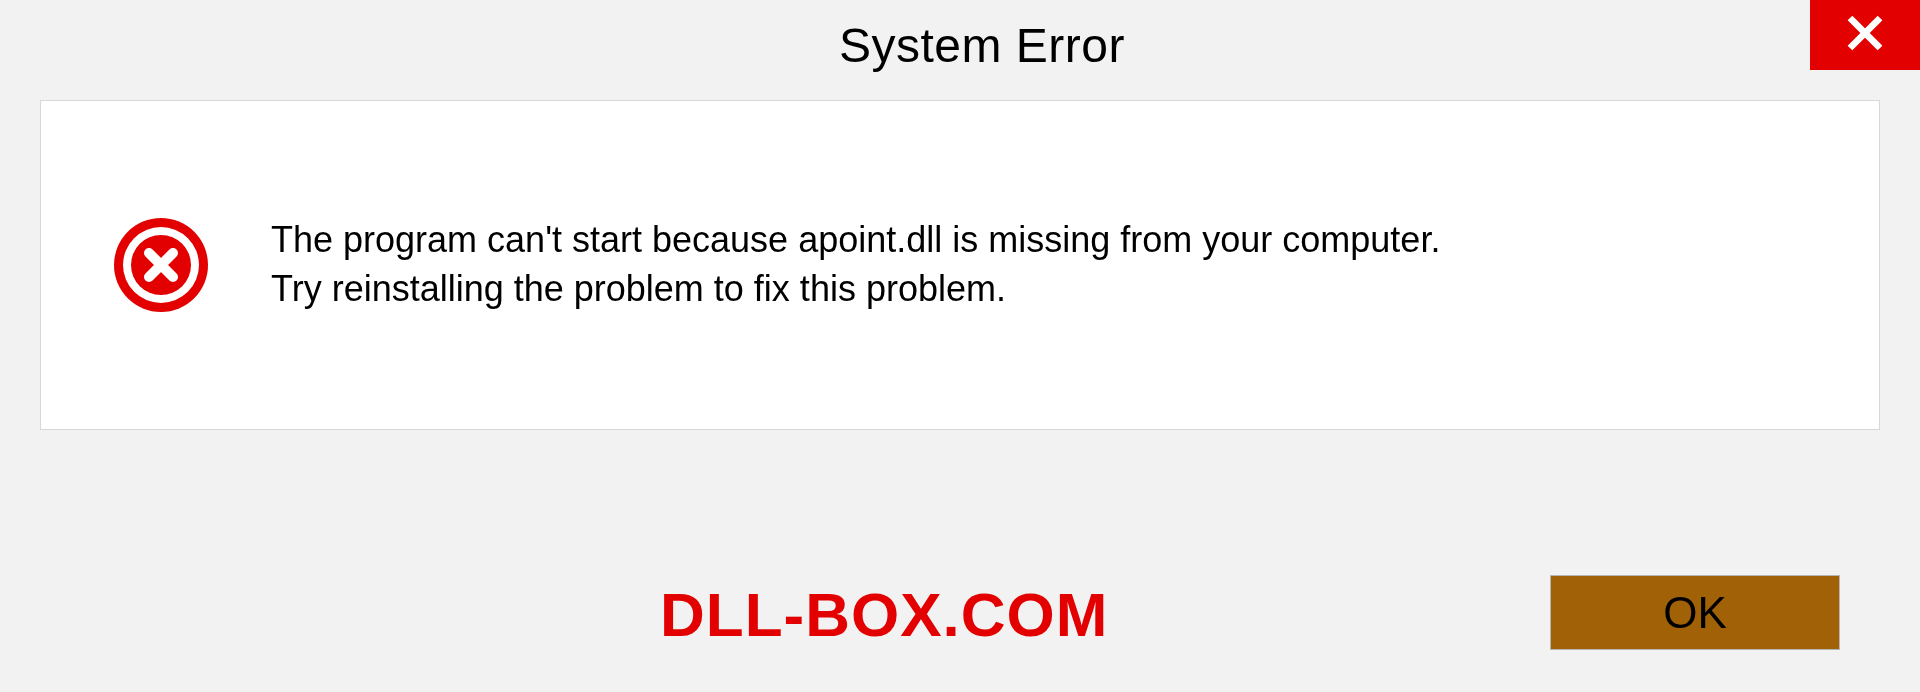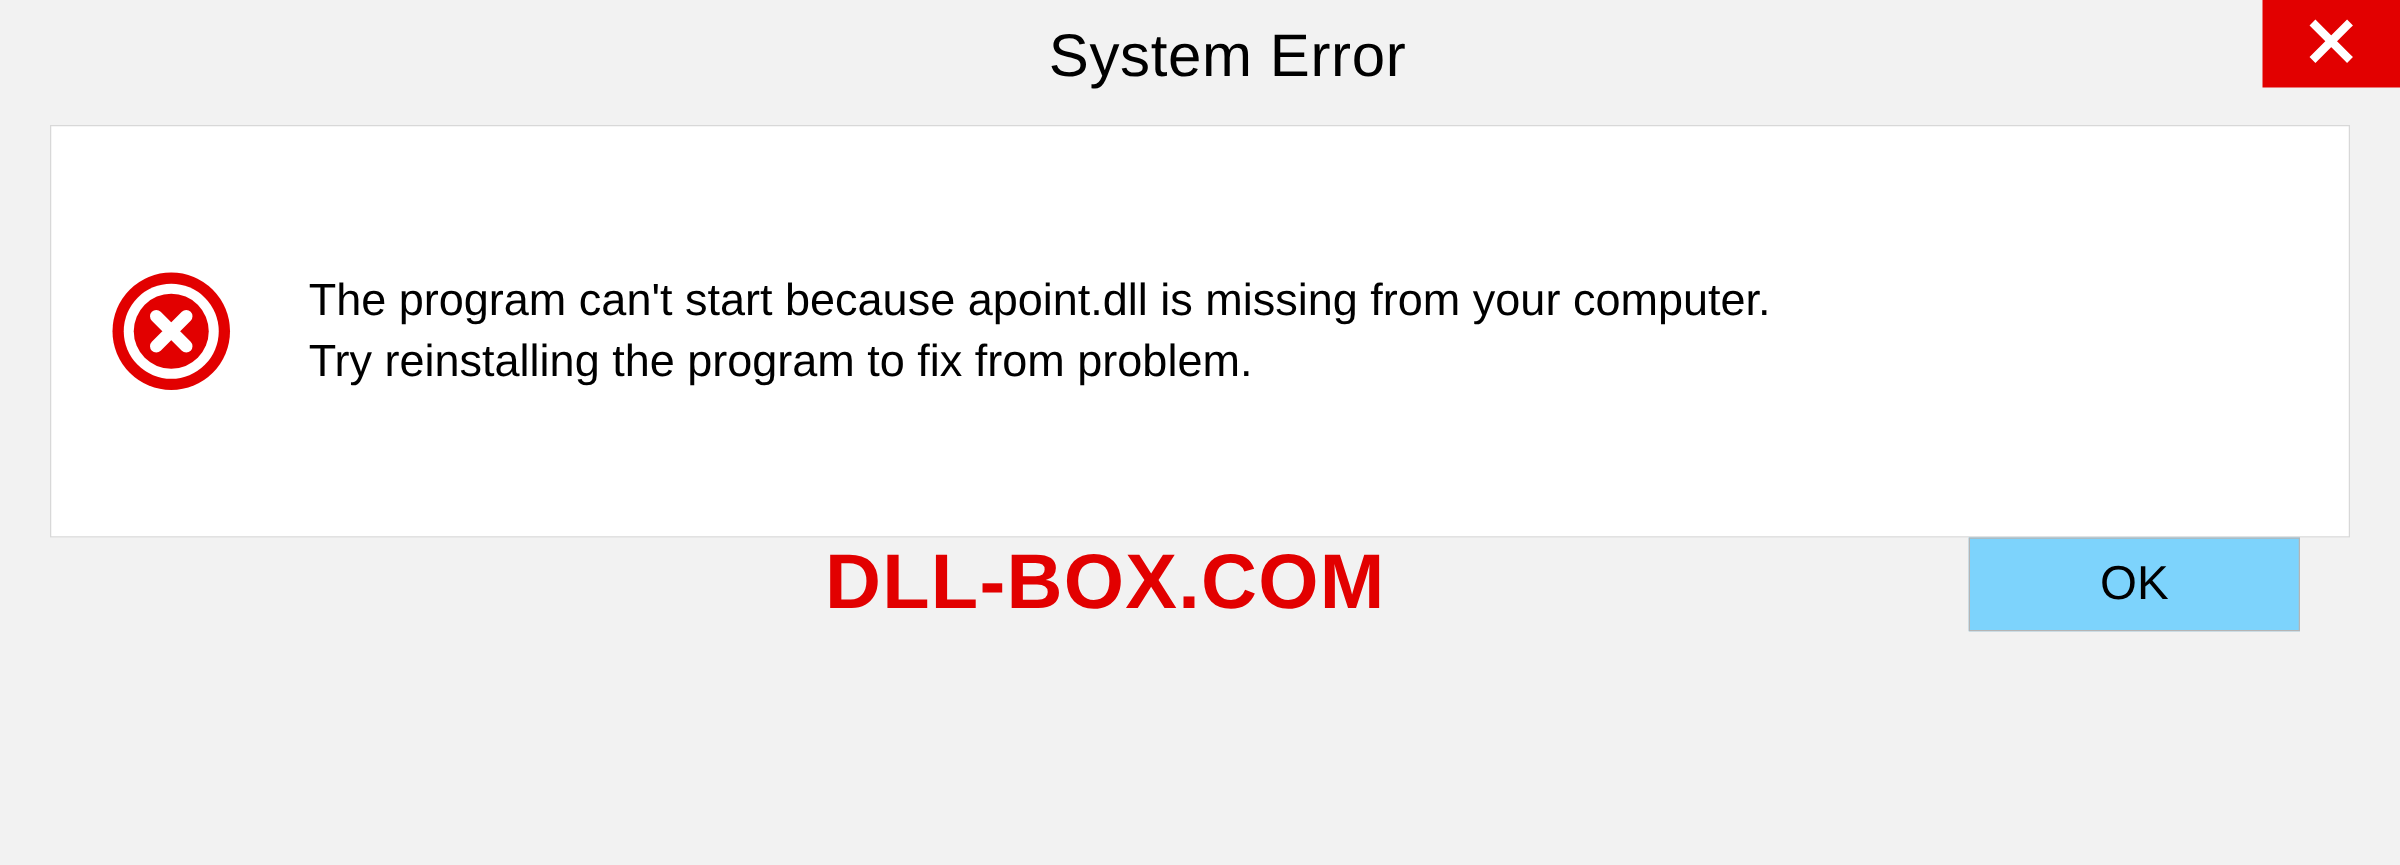--- a/index.html
+++ b/index.html
@@ -46,21 +46,21 @@
       width: 38px;
       height: 38px;
     }
     .content-panel {
       margin: 10px 40px 0 40px;
       height: 330px;
       background: #ffffff;
       border: 1px solid #d8d8d8;
       display: flex;
       align-items: center;
-      padding: 0 30px 0 46px;
+      padding: 0 30px 0 70px;
     }
     .error-icon {
       flex-shrink: 0;
       width: 100px;
       height: 100px;
       margin-right: 60px;
     }
     .error-icon svg {
       width: 100%;
       height: 100%;
@@ -71,41 +71,41 @@
     .message-line {
       font-size: 36px;
       color: #000;
       line-height: 1.35;
       font-weight: 400;
     }
     .footer-bar {
       margin: 0 40px;
       height: 220px;
       display: flex;
-      align-items: flex-start;
+      align-items: flex-end;
       justify-content: space-between;
       padding: 0 40px 0 0;
     }
     .watermark {
       font-size: 62px;
       font-weight: 800;
       color: #e20000;
       letter-spacing: 1px;
       margin-left: 620px;
       font-family: Arial, sans-serif;
     }
     .ok-btn {
-      width: 265px;
+      width: 290px;
       height: 75px;
-      background: #7dd3fc;
+      background: #a16207;
       border: 1px solid #b5b5b5;
       display: flex;
       align-items: center;
       justify-content: center;
-      font-size: 38px;
+      font-size: 44px;
       color: #000;
       cursor: pointer;
       font-family: "Segoe UI", Arial, sans-serif;
     }
   </style>
 </head>
 <body>
 
 <div class="title-bar">
   <span class="title-text">System Error</span>
@@ -122,20 +122,20 @@
   <div class="error-icon">
     <svg viewBox="0 0 100 100">
       <circle cx="50" cy="50" r="47" fill="#e20000"></circle>
       <circle cx="50" cy="50" r="38" fill="#ffffff"></circle>
       <circle cx="50" cy="50" r="30" fill="#e20000"></circle>
       <path d="M38 38 L62 62 M62 38 L38 62" stroke="#ffffff" stroke-width="10" stroke-linecap="round" fill="none"></path>
     </svg>
   </div>
   <div class="message-block">
     <div class="message-line">The program can't start because apoint.dll is missing from your computer.</div>
-    <div class="message-line">Try reinstalling the program to fix from problem.</div>
+    <div class="message-line">Try reinstalling the problem to fix this problem.</div>
   </div>
 </div>
 
 <div class="footer-bar">
   <span class="watermark">DLL-BOX.COM</span>
   <button class="ok-btn">OK</button>
 </div>
 
 </body></html>

